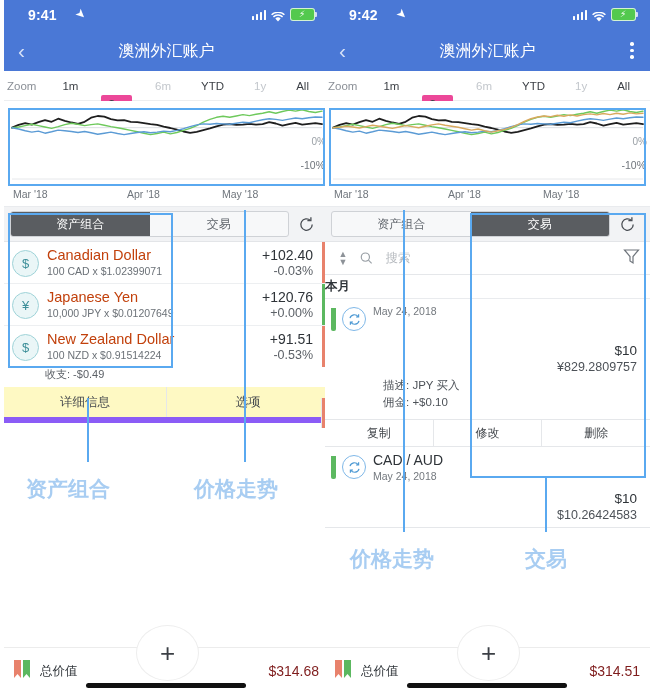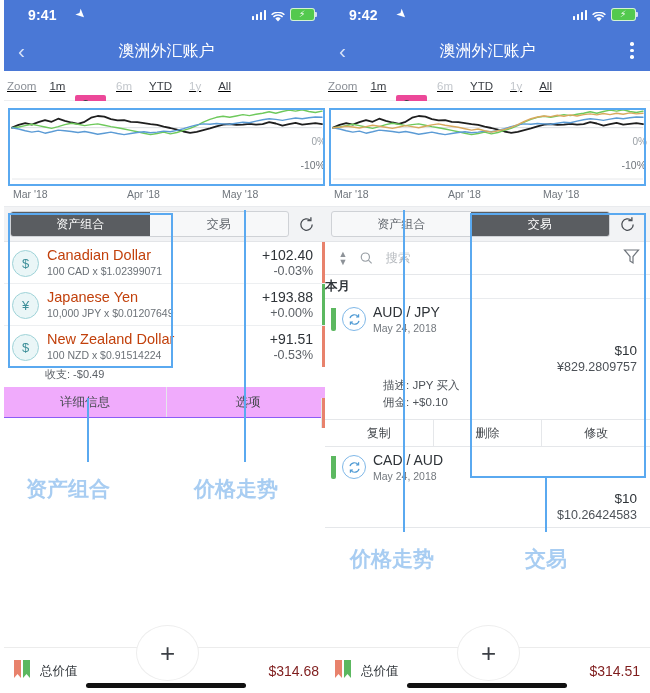--- a/index.html
+++ b/index.html
@@ -30,21 +30,21 @@
   .batt .bolt{position:absolute;left:8px;top:0px;color:#fff;font-size:9px;line-height:11px;}
 
   
   .navbar{height:40px;background:#4a78d6;position:relative;}
   .nav-back{position:absolute;left:14px;top:8px;color:#d7e2f7;font-size:21px;line-height:24px;font-weight:300;cursor:pointer;}
   .nav-title{position:absolute;left:0;right:0;top:10px;text-align:center;color:#fff;font-size:16px;}
   .nav-menu{position:absolute;right:16px;top:11px;width:4px;height:18px;cursor:pointer;}
   .nav-menu span{display:block;width:3.5px;height:3.5px;border-radius:50%;background:#fff;margin-bottom:3px;}
 
   
-  .zoomrow{height:29px;background:#fff;border-bottom:1px solid #eceef0;display:flex;align-items:center;padding-left:3px;gap:3px;text-decoration:underline;}
+  .zoomrow{height:29px;background:#fff;border-bottom:1px solid #eceef0;display:flex;align-items:center;padding-left:3px;gap:16px;}
   .zoomrow .zlabel{font-size:11.5px;color:#8a8f96;margin-right:3px;}
   .zbtn{font-size:11.5px;color:#3b3f45;padding:3px 7px;border-radius:2px;cursor:pointer;}
   .zbtn.dim{color:#c3c7cc;}
   .zbtn.sel{background:#ec4899;font-weight:bold;margin-top:36px;}
 
   
   .chartwrap{position:relative;height:85px;background:#fff;}
   .chartwrap svg{display:block;}
   .ch-zero{position:absolute;right:3px;top:35px;font-size:10px;color:#9aa0a6;}
   .ch-neg{position:absolute;right:4px;top:58px;font-size:10.5px;color:#6f757c;}
@@ -65,21 +65,21 @@
   .pmid{flex:1;padding-left:8px;}
   .pname{font-size:14.5px;color:#c2410c;line-height:17px;}
   .psub{font-size:10.5px;color:#6b7177;line-height:14px;}
   .pright{text-align:right;padding-right:8px;}
   .pval{font-size:14px;color:#2e3338;line-height:17px;}
   .ppct{font-size:12.5px;color:#5c6167;line-height:15px;}
   .pbal{font-size:11px;color:#5c6167;padding:0 8px 5px 41px;}
   .edgebar{position:absolute;right:0;top:0;width:7px;height:100%;}
 
   
-  .actrow{display:flex;height:30px;background:#f0abfc;border-bottom:1px solid #8b5cf6;}
+  .actrow{display:flex;height:30px;background:#fef9c3;border-bottom:6px solid #8b5cf6;}
   .actrow div{flex:1;display:flex;align-items:center;justify-content:center;font-size:12.5px;color:#44484d;cursor:pointer;}
   .actrow div+div{border-left:1px solid #e5e7ea;}
 
   
   .searchrow{height:32px;background:#fff;display:flex;align-items:center;border-bottom:1px solid #e5e7ea;padding:0 10px;}
   .sortico{width:16px;color:#8d9298;font-size:9px;line-height:8px;text-align:center;cursor:pointer;}
   .srch{flex:1;display:flex;align-items:center;gap:11px;padding-left:9px;}
   .srch input{border:0;outline:0;font-size:12.5px;color:#4a4e54;background:transparent;width:100%;font-family:inherit;}
   .srch input::placeholder{color:#b6babf;}
   .monthhdr{height:23px;background:#fff;display:flex;align-items:center;font-size:12.5px;color:#2e3338;font-weight:bold;border-bottom:1px solid #e9ebee;}
@@ -205,21 +205,21 @@
         </div>
         <div class="edgebar" style="background:#e8826c"></div>
       </div>
       <div class="prow">
         <div class="pico">¥</div>
         <div class="pmid">
           <div class="pname">Japanese Yen</div>
           <div class="psub">10,000 JPY x $0.01207649</div>
         </div>
         <div class="pright">
-          <div class="pval">+193.88</div>
+          <div class="pval">+120.76</div>
           <div class="ppct">+0.00%</div>
         </div>
         <div class="edgebar" style="background:#5cb860"></div>
       </div>
       <div class="prow" style="border-bottom:none">
         <div class="pico">$</div>
         <div class="pmid">
           <div class="pname">New Zealand Dollar</div>
           <div class="psub">100 NZD x $0.91514224</div>
         </div>
@@ -357,35 +357,34 @@
         <div class="txbar"></div>
         <div class="txico">
           <svg width="13" height="13" viewBox="0 0 13 13">
               <path d="M2 5.2a4.5 4.5 0 0 1 8.2-1.3" stroke="#4f9ad4" stroke-width="1.2" fill="none"></path>
               <path d="M11 7.8a4.5 4.5 0 0 1-8.2 1.3" stroke="#4f9ad4" stroke-width="1.2" fill="none"></path>
               <path d="M10.6 1.2 L10.6 4 L8 4" stroke="#4f9ad4" stroke-width="1.2" fill="none"></path>
               <path d="M2.4 11.8 L2.4 9 L5 9" stroke="#4f9ad4" stroke-width="1.2" fill="none"></path>
             </svg>
         </div>
         <div class="txmid">
-          <div class="txname">AUD / JPY</div>
           <div class="txdate">May 24, 2018</div>
         </div>
         <div class="txright">
           <div class="txamt">$10</div>
           <div class="txrate">¥829.2809757</div>
         </div>
       </div>
       <div class="txdetail">描述: JPY 买入</div>
       <div class="txdetail" style="padding-bottom:9px">佣金: +$0.10</div>
 
       <div class="txacts">
         <div>复制</div>
+        <div>修改</div>
         <div>删除</div>
-        <div>修改</div>
       </div>
 
       <div class="txrow" style="border-bottom:1px solid #e5e7ea;padding-bottom:4px">
         <div class="txbar"></div>
         <div class="txico">
           <svg width="13" height="13" viewBox="0 0 13 13">
               <path d="M2 5.2a4.5 4.5 0 0 1 8.2-1.3" stroke="#4f9ad4" stroke-width="1.2" fill="none"></path>
               <path d="M11 7.8a4.5 4.5 0 0 1-8.2 1.3" stroke="#4f9ad4" stroke-width="1.2" fill="none"></path>
               <path d="M10.6 1.2 L10.6 4 L8 4" stroke="#4f9ad4" stroke-width="1.2" fill="none"></path>
               <path d="M2.4 11.8 L2.4 9 L5 9" stroke="#4f9ad4" stroke-width="1.2" fill="none"></path>

